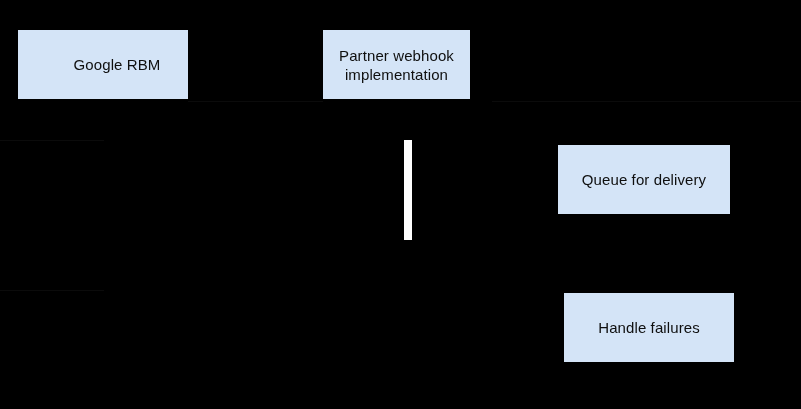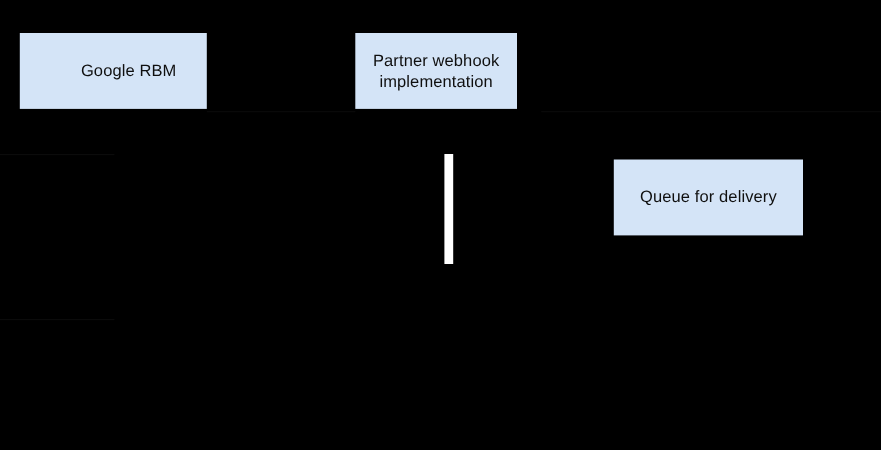--- a/index.html
+++ b/index.html
@@ -67,14 +67,17 @@
 
   <div class="node" style="left:323px; top:30px; width:147px; height:69px; background:#d4e4f7;">
     <span class="node-label">Partner webhook
 implementation</span>
   </div>
 
   <div class="node" style="left:558px; top:145px; width:172px; height:69px; background:#d4e4f7;">
     <span class="node-label">Queue for delivery</span>
   </div>
 
+  <div class="node" style="left:564px; top:293px; width:170px; height:69px; background:#d4e4f7;">
+    <span class="node-label">Handle failures</span>
+  </div>
 
 </div>
 
 </body></html>

